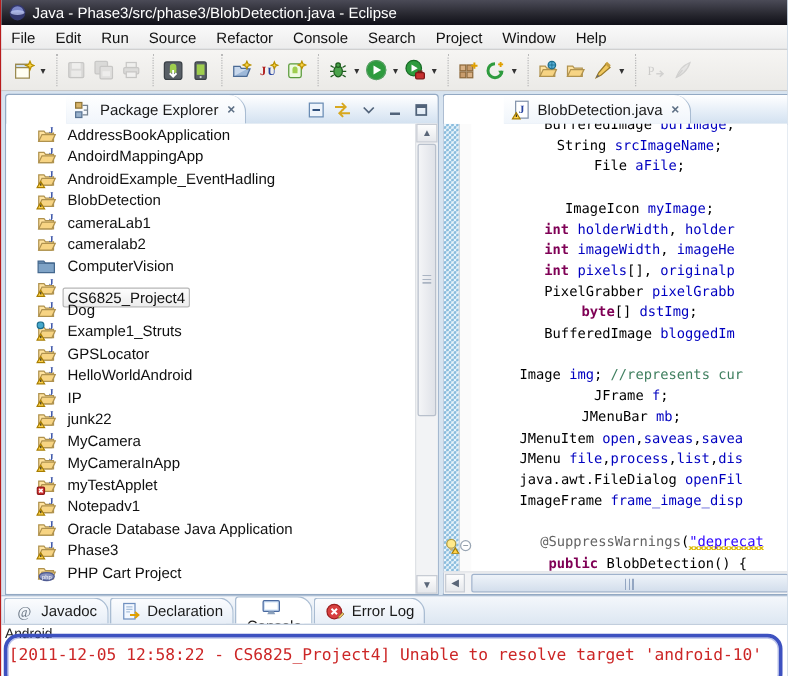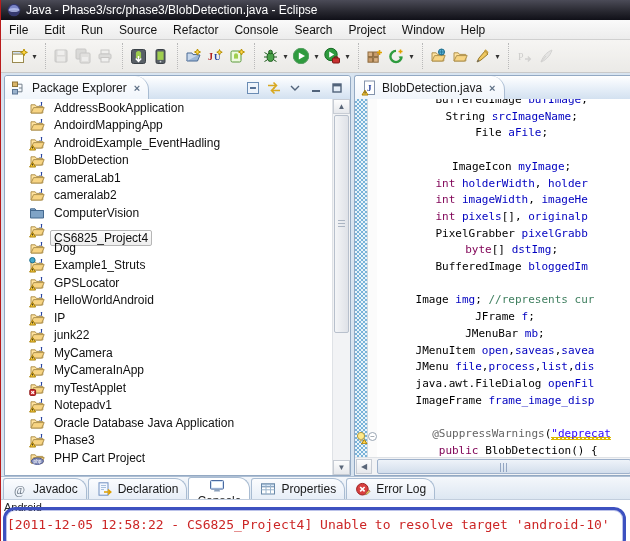--- a/index.html
+++ b/index.html
@@ -25,21 +25,21 @@
   .tb-btn.disabled{opacity:.38;filter:grayscale(1);}
   .tb-dd{font-size:8px;color:#333;width:9px;text-align:center;cursor:default;}
   .tb-btn svg,.tab-ic svg,.row-ic svg{display:block;}
   
   #main{position:relative;height:403px;background:#d8e4f0;}
   .panel{position:absolute;top:2px;background:#fff;border:1px solid #93a9c3;
     border-radius:3px 3px 0 0;box-sizing:border-box;}
   #pkg-panel{left:3px;width:347px;height:401px;}
   #editor-panel{left:353px;width:277px;height:401px;border-right:none;border-radius:3px 0 0 0;}
   .view-header{height:23px;background:linear-gradient(#ffffff,#e4edf7 60%,#d3e1f0);
-    border-bottom:1px solid #a9bcd2;display:flex;align-items:center;border-radius:3px 3px 0 0;}
+    border-bottom:1px solid #a9bcd2;display:flex;align-items:center;border-radius:3px 3px 0 0;margin-left:48px;}
   .view-tab{display:flex;align-items:center;height:23px;padding:0 8px 0 6px;
     background:linear-gradient(#ffffff,#f0f5fb);border-right:1px solid #a9bcd2;
     border-radius:3px 14px 0 0;font-size:12px;color:#1a1a1a;box-sizing:border-box;}
   .view-tab .tab-ic{margin-right:5px;}
   .tab-close{margin-left:7px;color:#5f7186;font-size:11px;font-weight:bold;cursor:default;}
   .hdr-tools{margin-left:auto;display:flex;align-items:center;gap:5px;padding-right:5px;}
   .hdr-ic{width:16px;height:16px;display:inline-flex;align-items:center;justify-content:center;
     font-size:11px;color:#51637a;cursor:default;}
   
   #tree{position:absolute;top:23px;left:0;right:0;bottom:0;overflow:hidden;background:#fff;font-size:12px;}
@@ -62,21 +62,21 @@
   
   #editor-body{position:absolute;top:23px;left:0;right:0;bottom:17px;overflow:hidden;background:#fff;}
   #fold-strip{position:absolute;top:0;left:0;bottom:0;width:12px;
     background-image:linear-gradient(45deg,#79b2d8 25%,transparent 25%,transparent 75%,#79b2d8 75%),
       linear-gradient(45deg,#79b2d8 25%,#e9f4fb 25%,#e9f4fb 75%,#79b2d8 75%);
     background-size:4px 4px;background-position:0 0,2px 2px;border-right:1px solid #cfd8e0;}
   #ann-margin{position:absolute;top:0;left:13px;bottom:0;width:9px;background:#fbfbfb;}
   #code{position:absolute;top:-7px;left:24px;right:0;bottom:0;
     font-family:"DejaVu Sans Mono","Liberation Mono",monospace;font-size:11px;
     line-height:16.7px;white-space:pre;color:#000;cursor:text;text-align:center;}
-  .tok-kw{color:#7f0055;font-weight:normal;}
+  .tok-kw{color:#7f0055;font-weight:bold;}
   .tok-type{color:#000;}
   .tok-var{color:#0000c0;}
   .tok-comment{color:#3f7f5f;}
   .tok-ann{color:#646464;}
   .tok-str{color:#2a00ff;
     background-image:linear-gradient(135deg,transparent 40%,#dcba00 40%,#dcba00 60%,transparent 60%),
       linear-gradient(45deg,transparent 40%,#dcba00 40%,#dcba00 60%,transparent 60%);
     background-size:4px 3px;background-repeat:repeat-x;background-position:0 100%;}
   #warn-bulb{position:absolute;left:0;top:331px;width:13px;height:13px;}
   #fold-minus{position:absolute;left:13px;top:333px;width:9px;height:9px;border:1px solid #9aa6b4;
@@ -693,30 +693,20 @@
             <rect x="3" y="4" width="10" height="5.6" fill="#fff"></rect>
             <path d="M6 11 h4 l1.2 2.4 h-6.4 Z" fill="#8aa0bc"></path>
           </svg>
         </span>
         <span>Console</span>
         <span class="tab-close">×</span>
       </div>
       <div class="btab">
         <span class="tab-ic">
           <svg width="16" height="16" viewBox="0 0 16 16">
-            <rect x="1.5" y="3" width="13" height="10" fill="#fff" stroke="#6888a8"></rect>
-            <rect x="1.5" y="3" width="13" height="2.8" fill="#d8e8f8" stroke="#6888a8"></rect>
-            <path d="M1.5 8.8 H14.5 M6 3 V13 M10.5 3 V13" stroke="#9ab4cc"></path>
-          </svg>
-        </span>
-        <span>Properties</span>
-      </div>
-      <div class="btab">
-        <span class="tab-ic">
-          <svg width="16" height="16" viewBox="0 0 16 16">
             <circle cx="7.4" cy="8.2" r="5.8" fill="#d84040" stroke="#9c2020"></circle>
             <path d="M5.2 6 L9.6 10.4 M9.6 6 L5.2 10.4" stroke="#fff" stroke-width="1.6"></path>
             <path d="M11 12 l3-3 1.2 1.2 -3 3 -1.6 0.4 Z" fill="#e8c060" stroke="#8e6a3c" stroke-width=".6"></path>
           </svg>
         </span>
         <span>Error Log</span>
       </div>
     </div>
 
   <div id="console-area">

